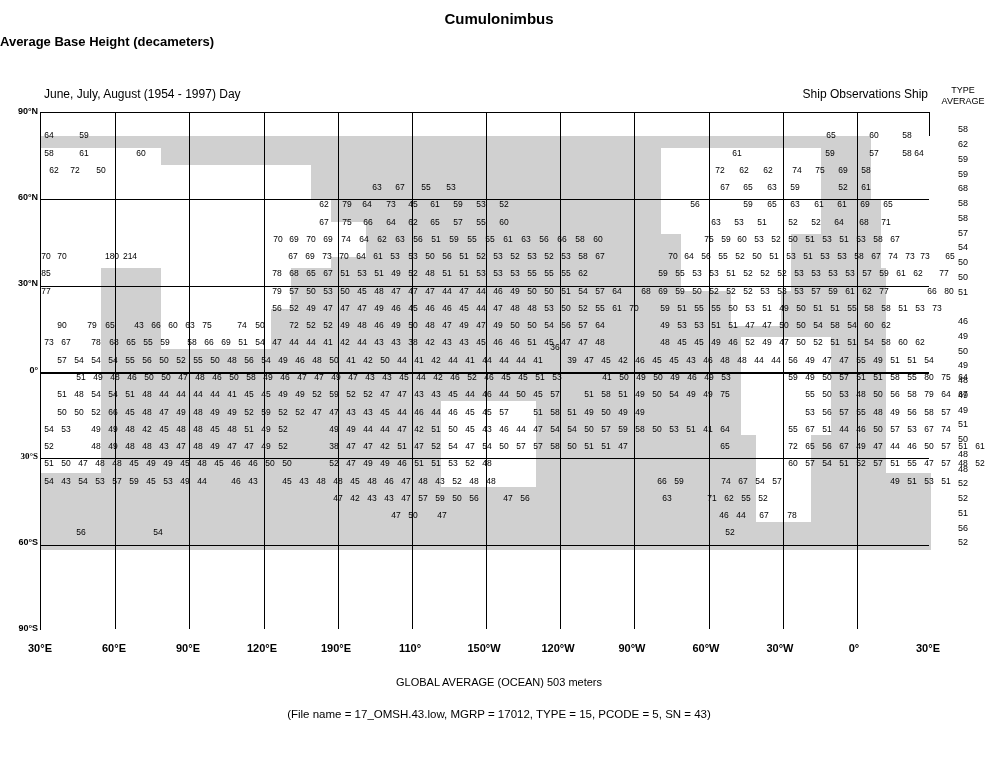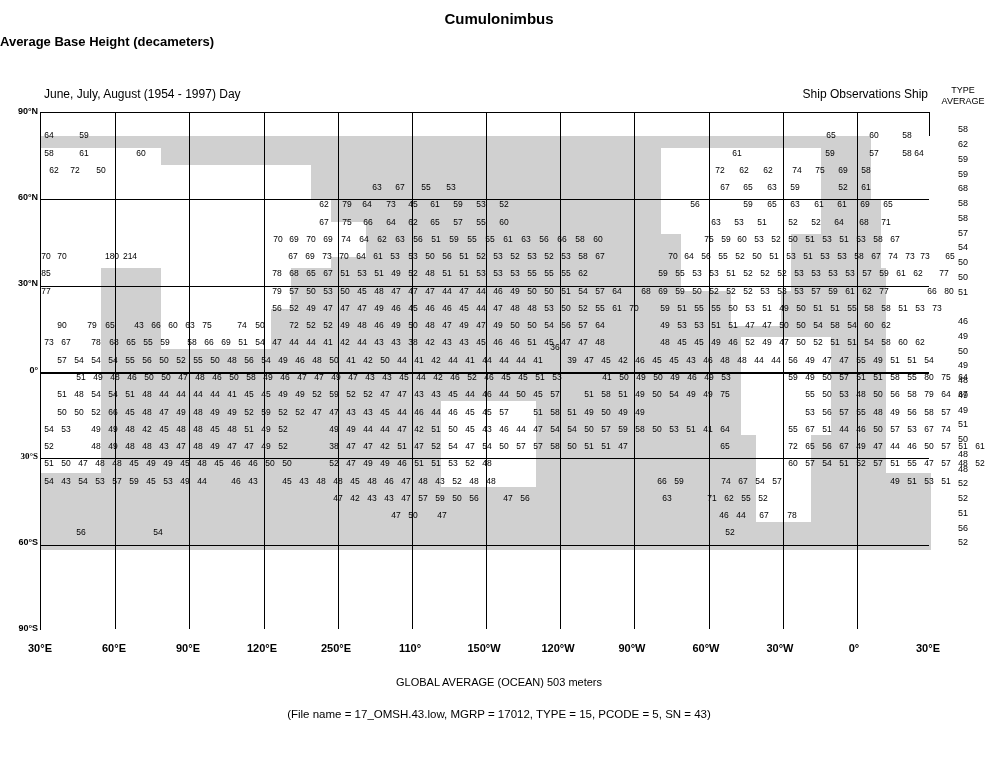--- a/index.html
+++ b/index.html
@@ -865,21 +865,21 @@
     <div class="ylab" style="left: 0px; top: 365px;">0°</div>
     <div class="ylab" style="left: 0px; top: 451px; font-family: Liberation Serif, serif;">30°S</div>
     <div class="ylab" style="left: 0px; top: 537px;">60°S</div>
     <div class="ylab" style="left: 0px; top: 623px;">90°S</div>
   </div>
 <div id="xlabels">
     <div class="xlab" style="left: 10px;">30°E</div>
     <div class="xlab" style="left: 84px;">60°E</div>
     <div class="xlab" style="left: 158px;">90°E</div>
     <div class="xlab" style="left: 232px;">120°E</div>
-    <div class="xlab" style="left: 306px;">250°E</div>
+    <div class="xlab" style="left: 306px;">190°E</div>
     <div class="xlab" style="left: 380px;">110°</div>
     <div class="xlab" style="left: 454px;">150°W</div>
     <div class="xlab" style="left: 528px;">120°W</div>
     <div class="xlab" style="left: 602px;">90°W</div>
     <div class="xlab" style="left: 676px;">60°W</div>
     <div class="xlab" style="left: 750px;">30°W</div>
     <div class="xlab" style="left: 824px;">0°</div>
     <div class="xlab" style="left: 898px;">30°E</div>
   </div>
 <div id="zonalcol">

